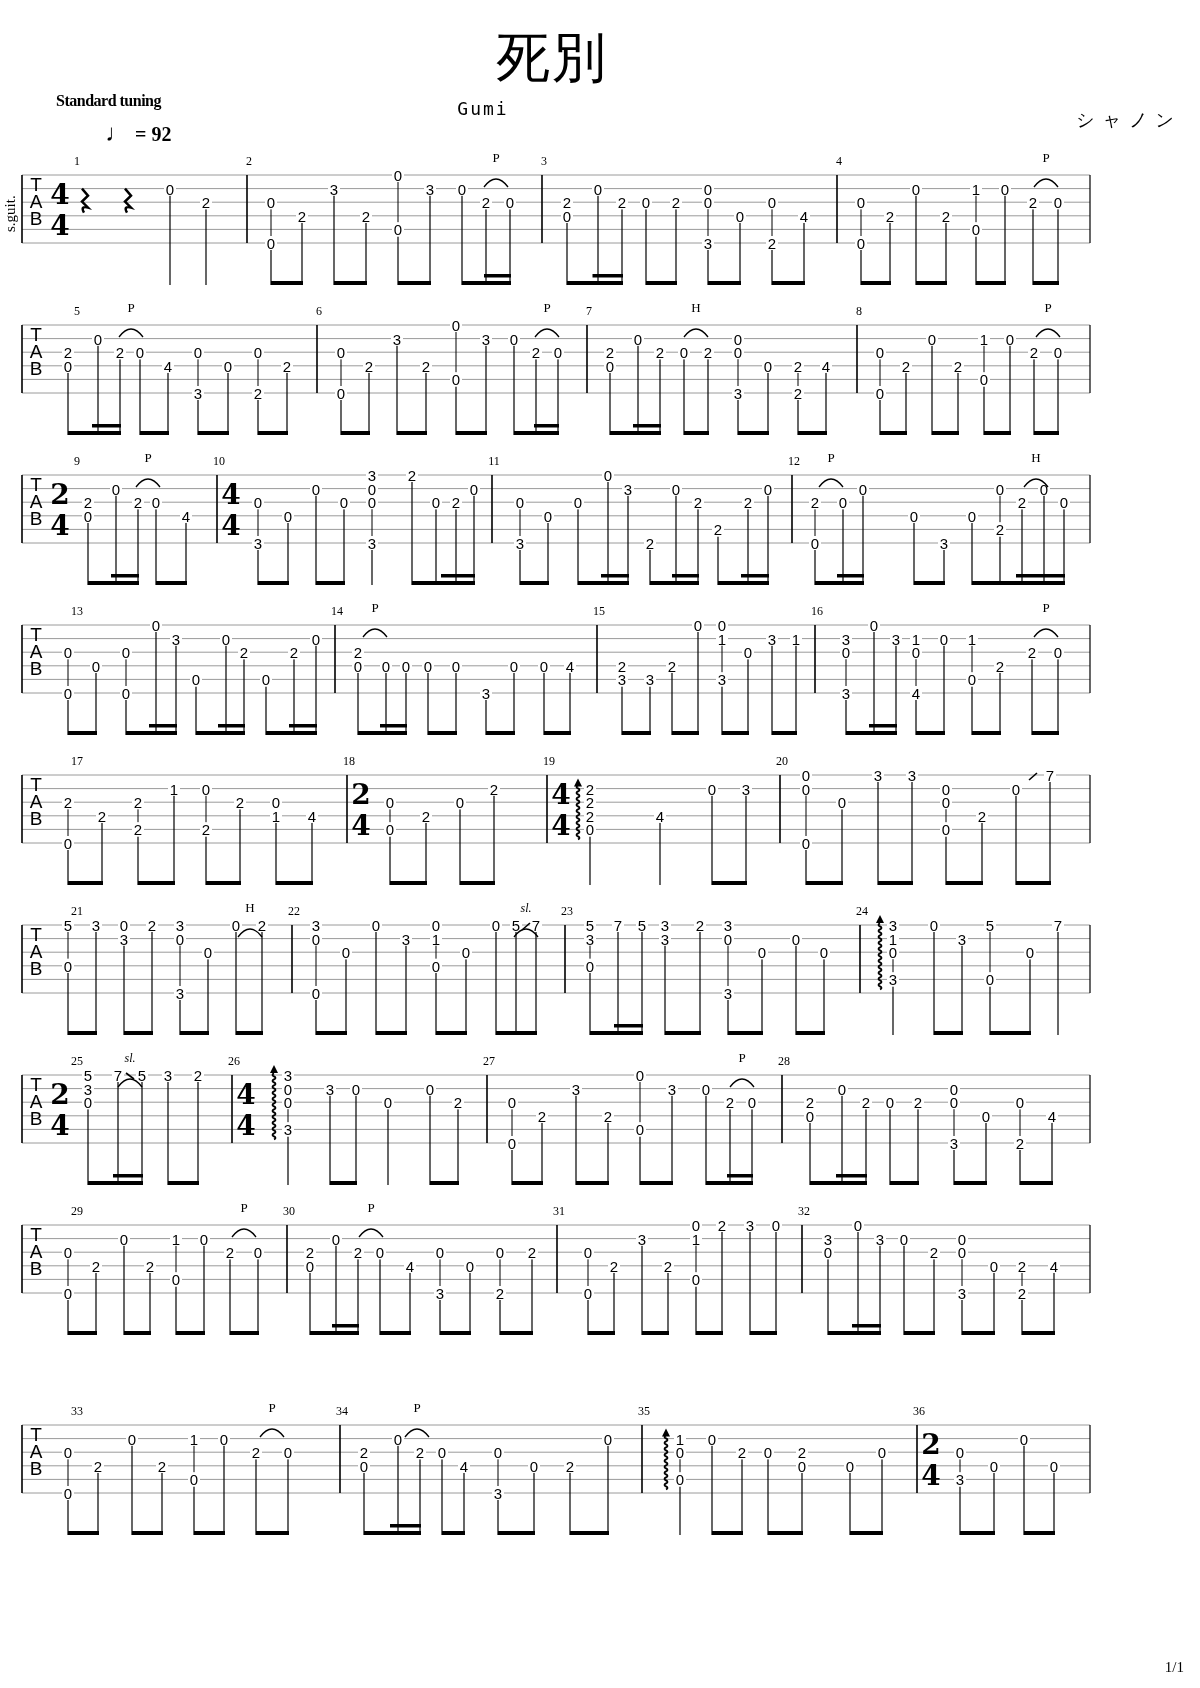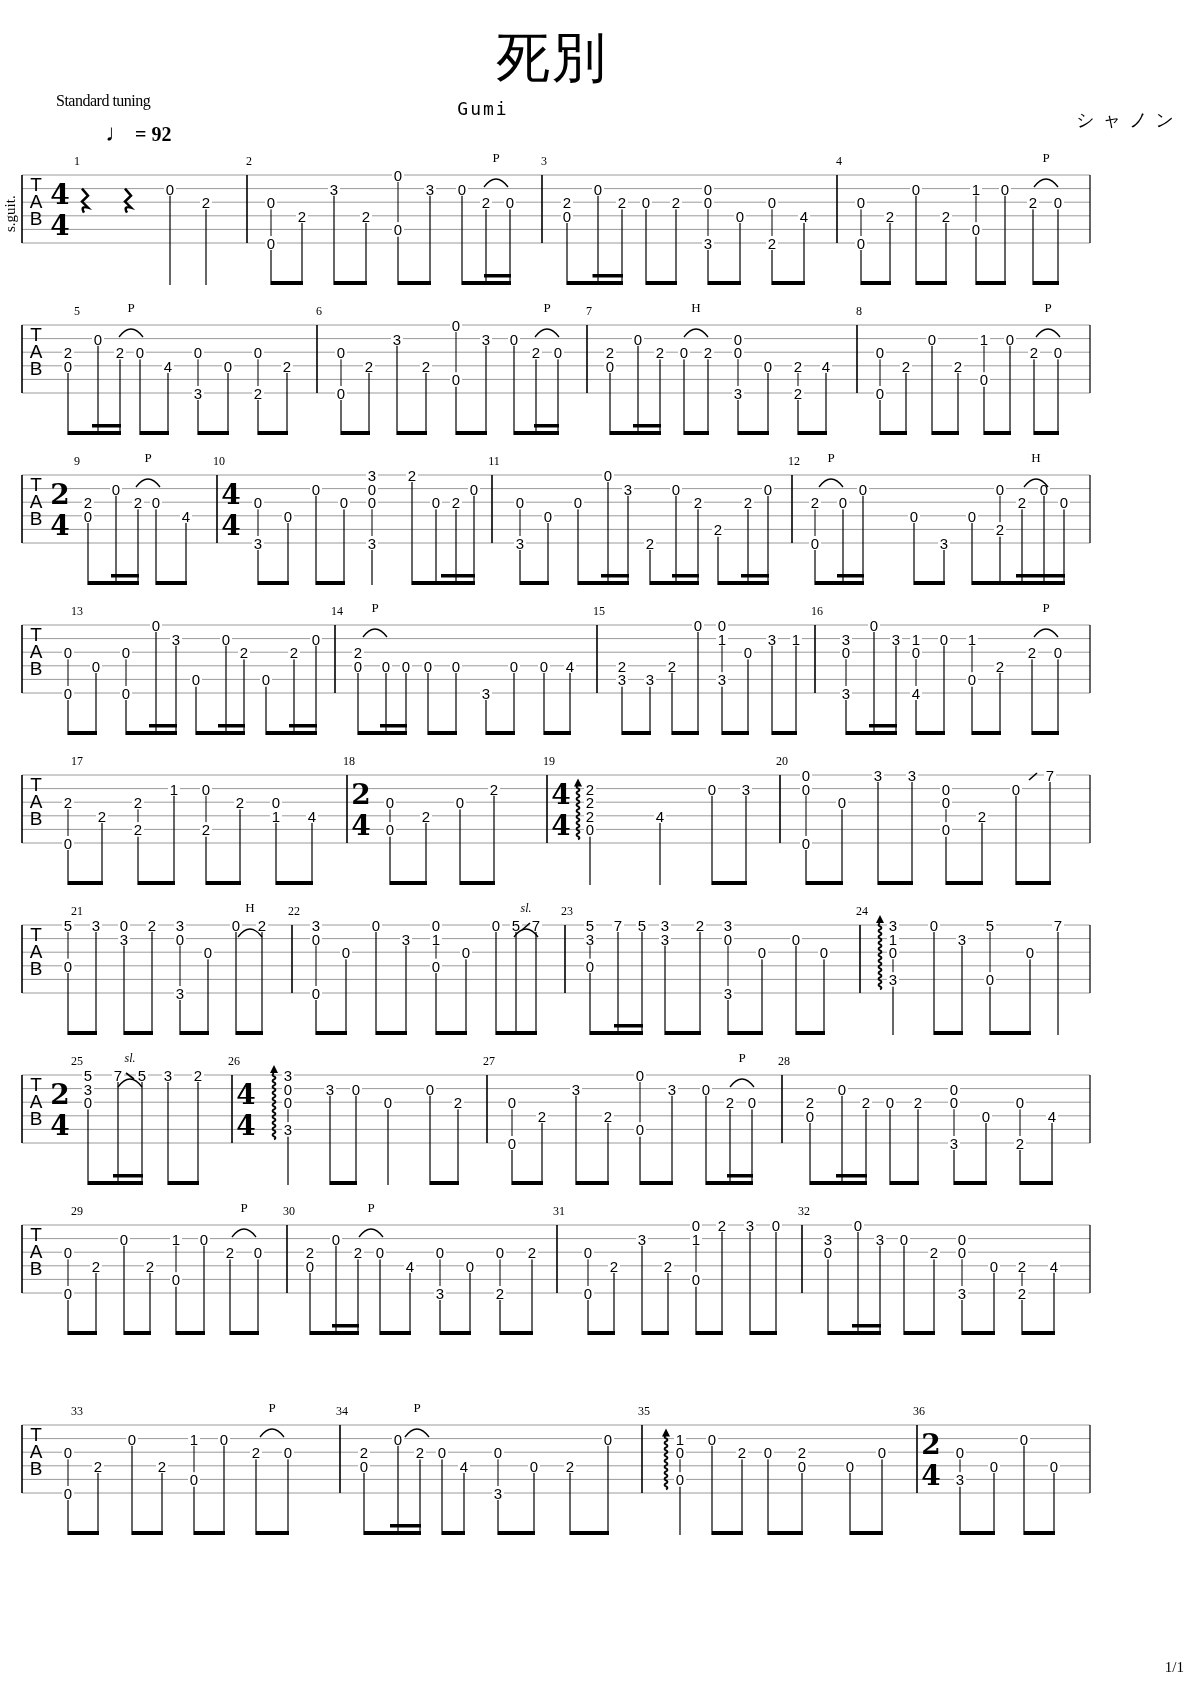--- a/index.html
+++ b/index.html
@@ -1,20 +1,20 @@
 <!DOCTYPE html>
 <html><head>
 <meta charset="utf-8">
 <style>
   html,body{margin:0;padding:0;background:#fff;}
   body{width:1200px;height:1688px;position:relative;overflow:hidden;font-family:"Liberation Sans",sans-serif;color:#000;}
   .title{position:absolute;left:0;width:1104px;top:22px;text-align:center;font-size:54px;font-family:"DejaVu Sans",sans-serif;font-weight:300;letter-spacing:2px;}
   .artist{position:absolute;left:0;width:966px;top:98px;text-align:center;font-size:18px;font-family:"DejaVu Sans Mono",monospace;letter-spacing:2px;}
   .composer{position:absolute;right:18px;top:108px;font-size:18px;font-family:Liberation Serif, serif;letter-spacing:8px;}
-  .tuning{position:absolute;left:56px;top:92px;font-size:16px;font-family:"Liberation Serif",serif;letter-spacing:-0.5px;}
+  .tuning{position:absolute;left:56px;top:92px;font-size:16px;font-family:"Liberation Serif",serif;letter-spacing:-0.5px;font-weight:bold;}
   .tempo{position:absolute;left:105px;top:120px;font-size:20px;font-family:"Liberation Serif",serif;font-weight:bold;}
   .tempo .note{font-size:24px;font-weight:normal;margin-right:6px;}
   .instr{position:absolute;left:2px;top:232px;transform:rotate(-90deg);transform-origin:left top;font-family:"Liberation Serif",serif;font-size:15px;}
   .system{position:absolute;left:0;width:1200px;}
   .system svg{display:block;}
   .page-num{position:absolute;right:16px;bottom:12px;font-family:"Liberation Serif",serif;font-size:15px;}
 </style>
 </head>
 <body>
 

